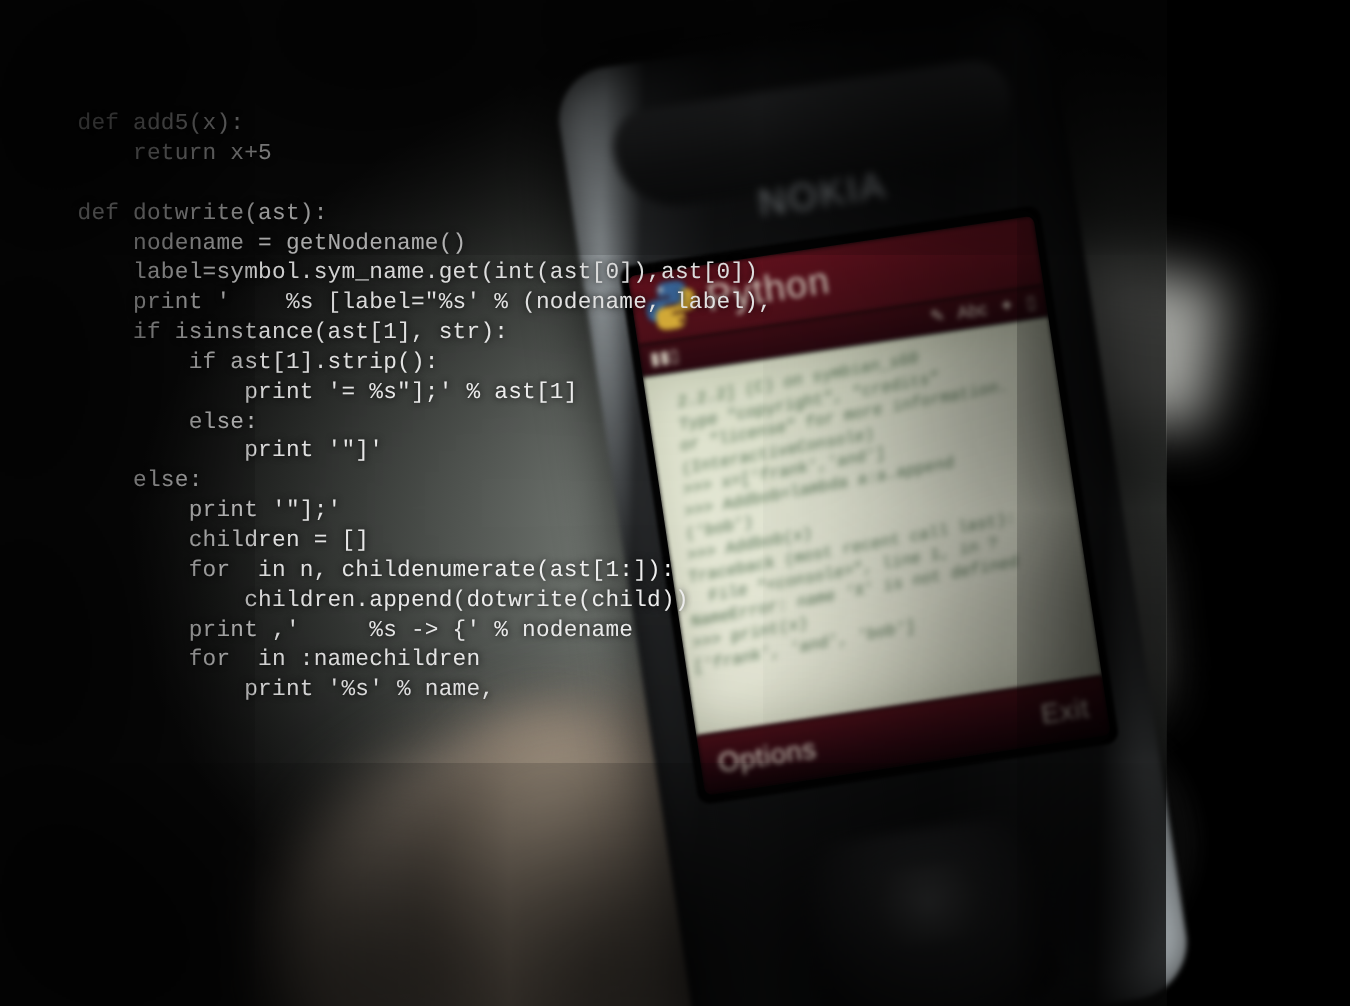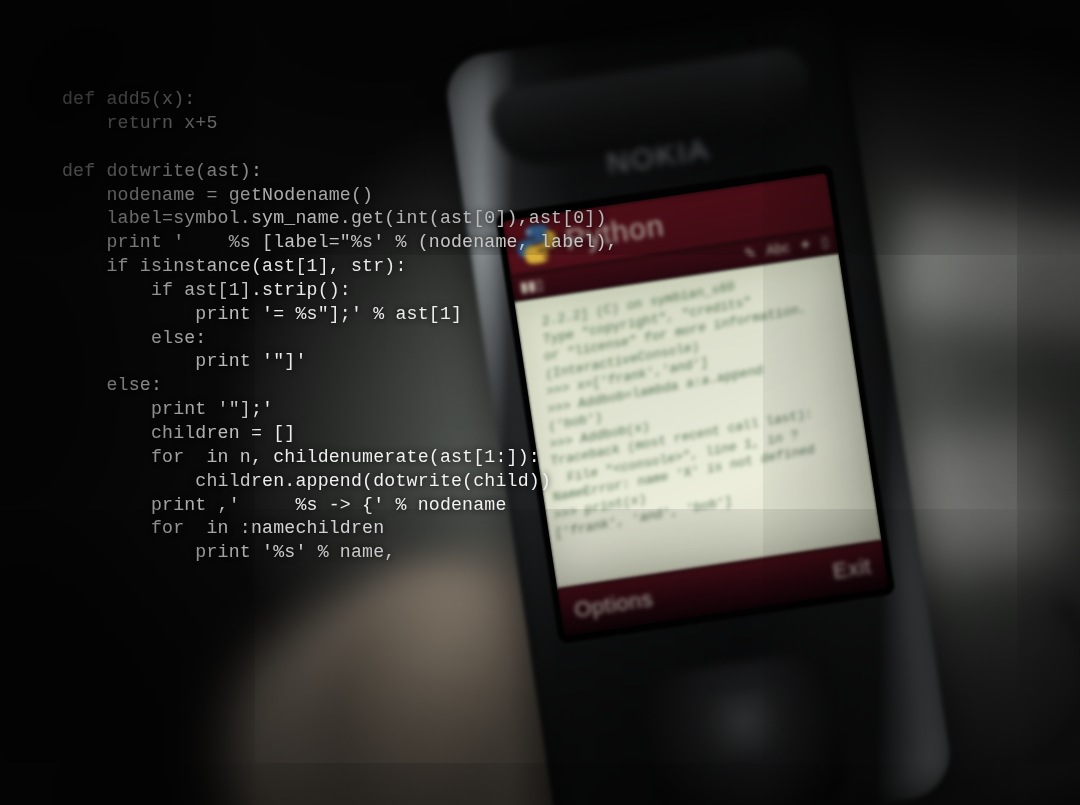--- a/index.html
+++ b/index.html
@@ -6,21 +6,21 @@
     margin: 0;
     padding: 0;
     width: 1080px;
     height: 805px;
     overflow: hidden;
     background: #000;
     font-family: "Courier New", Courier, monospace;
   }
   .scene {
     position: relative;
-    width: 1080px;
+    width: 933px;
     height: 805px;
     background: radial-gradient(ellipse 700px 500px at 75% 55%,
                 #8a8f8a 0%, #6a6f6a 35%, #3a3d3a 60%, #0c0c0c 85%);
   }
   .vignette {
     position: absolute; inset: 0;
     box-shadow: inset 0 0 280px 140px rgba(0,0,0,0.95);
     pointer-events: none;
   }
   

